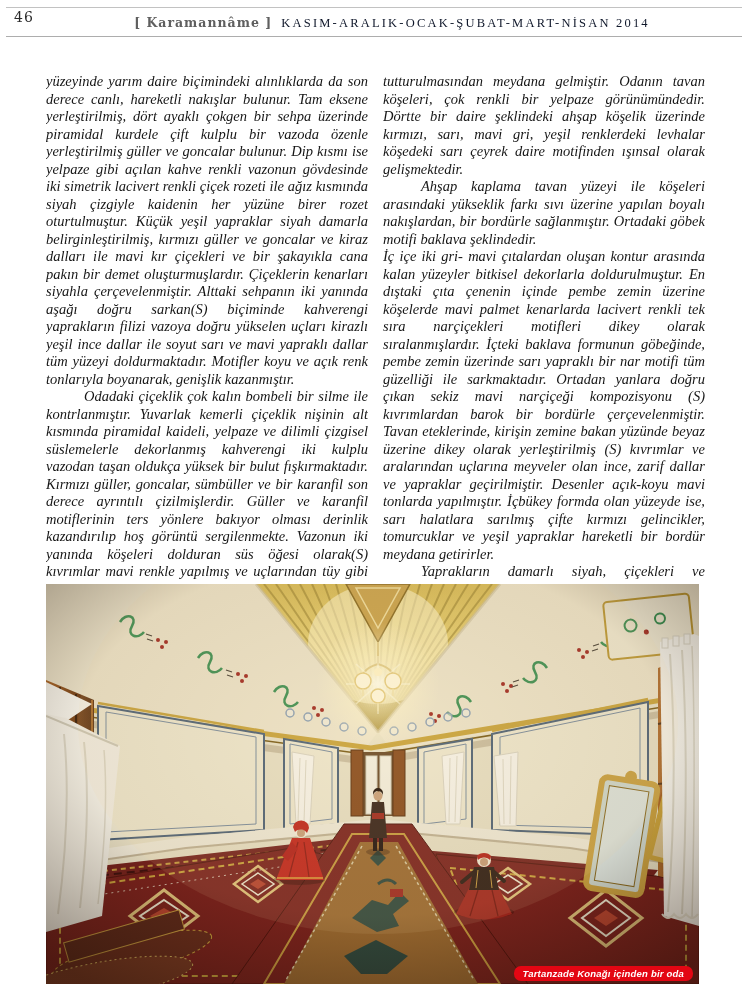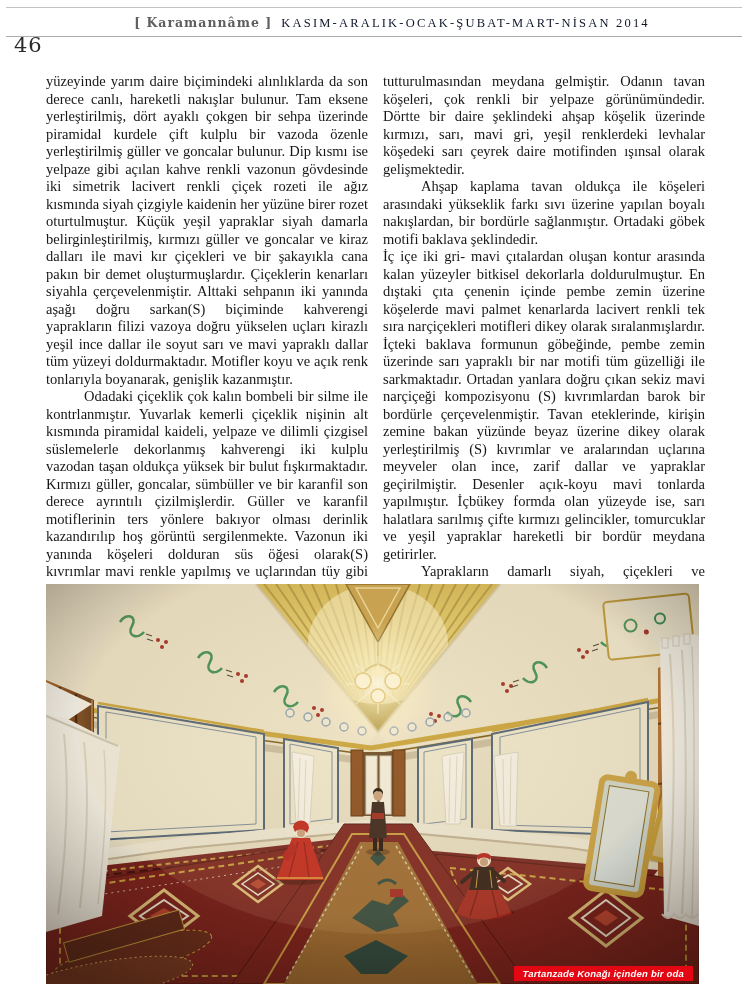--- a/index.html
+++ b/index.html
@@ -2,35 +2,35 @@
 <html><head>
 <meta charset="utf-8">
 <style>
   html,body{margin:0;padding:0;background:#ffffff;}
   .page{position:relative;width:748px;height:984px;background:#ffffff;overflow:hidden;
         font-family:"Liberation Serif", serif;}
   .rule{position:absolute;left:6px;right:6px;height:1px;background:#c2c2c2;}
   .rule-top{top:7px;}
   .rule-bottom{top:36px;background:#adadad;}
   .page-number{position:absolute;top:9px;left:14px;font-family:"DejaVu Serif", serif;
-        font-size:21px;color:#2b2b2b;letter-spacing:1px;margin-top:24px;}
+        font-size:14px;color:#2b2b2b;letter-spacing:1px;}
   .header-center{position:absolute;top:15px;left:0;width:100%;text-align:center;
         font-size:12.5px;white-space:nowrap;}
   .journal{font-family:"DejaVu Serif", serif;font-weight:bold;color:#5f5f5f;letter-spacing:1px;margin-left:36px;}
   .issue{font-family:"Liberation Serif", serif;color:#0f172a;letter-spacing:2.2px;margin-left:6px;}
-  .columns{position:absolute;left:46px;top:73px;width:659px;height:512px;display:flex;gap:15px;}
+  .columns{position:absolute;left:46px;top:73px;width:659px;height:512px;display:flex;gap:15px;font-style:italic;}
   .col{width:323px;text-align:justify;font-size:14.5px;line-height:17.5px;color:#161616;
         hyphens:none;overflow:hidden;}
   .col p{margin:0;}
   .col p.indent{text-indent:38px;}
   .col p.stretch{text-align-last:justify;}
   .photo{position:absolute;left:46px;top:584px;width:653px;height:400px;margin:0;overflow:hidden;}
   .photo svg{display:block;}
   .photo-caption{position:absolute;right:6px;bottom:3px;background:#e30613;color:#ffffff;
-        font:italic bold 9.5px/15px "Liberation Sans", sans-serif;padding:0 9px;letter-spacing:.2px;}
+        font:italic bold 9.5px/15px "Liberation Sans", sans-serif;padding:0 9px;letter-spacing:.2px;border-radius:7px;}
 </style>
 </head>
 <body>
 
 <div class="page">
 
   <div class="rule rule-top"></div>
   <div class="page-number">46</div>
   <div class="header-center">
     <span class="journal">[ Karamannâme ]</span>
@@ -38,21 +38,21 @@
   </div>
   <div class="rule rule-bottom"></div>
 
   <div class="columns">
     <div class="col">
       <p class="para">yüzeyinde yarım daire biçimindeki alınlıklarda da son derece canlı, hareketli nakışlar bulunur. Tam eksene yerleştirilmiş, dört ayaklı çokgen bir sehpa üzerinde piramidal kurdele çift kulplu bir vazoda özenle yerleştirilmiş güller ve goncalar bulunur. Dip kısmı ise yelpaze gibi açılan kahve renkli vazonun gövdesinde iki simetrik lacivert renkli çiçek rozeti ile ağız kısmında siyah çizgiyle kaidenin her yüzüne birer rozet oturtulmuştur. Küçük yeşil yapraklar siyah damarla belirginleştirilmiş, kırmızı güller ve goncalar ve kiraz dalları ile mavi kır çiçekleri ve bir şakayıkla cana pakın bir demet oluşturmuşlardır. Çiçeklerin kenarları siyahla çerçevelenmiştir. Alttaki sehpanın iki yanında aşağı doğru sarkan(S) biçiminde kahverengi yaprakların filizi vazoya doğru yükselen uçları kirazlı yeşil ince dallar ile soyut sarı ve mavi yapraklı dallar tüm yüzeyi doldurmaktadır. Motifler koyu ve açık renk tonlarıyla boyanarak, genişlik kazanmıştır.</p>
       <p class="para indent stretch">Odadaki çiçeklik çok kalın bombeli bir silme ile kontrlanmıştır. Yuvarlak kemerli çiçeklik nişinin alt kısmında piramidal kaideli, yelpaze ve dilimli çizgisel süslemelerle dekorlanmış kahverengi iki kulplu vazodan taşan oldukça yüksek bir bulut fışkırmaktadır. Kırmızı güller, goncalar, sümbüller ve bir karanfil son derece ayrıntılı çizilmişlerdir. Güller ve karanfil motiflerinin ters yönlere bakıyor olması derinlik kazandırılıp hoş görüntü sergilenmekte. Vazonun iki yanında köşeleri dolduran süs öğesi olarak(S) kıvrımlar mavi renkle yapılmış ve uçlarından tüy gibi ince dallar çıkarılmıştır. Nişin tepesinde ise, iki yana simetrik açılmış, mavi tonlarda fistolu perde motifi yer alır. Gelin evin (kuzey doğu oda)tavan zemini sarı renkli ahşap levhaların gri çıtalarla birbirine</p>
     </div>
     <div class="col">
       <p class="para">tutturulmasından meydana gelmiştir. Odanın tavan köşeleri, çok renkli bir yelpaze görünümündedir. Dörtte bir daire şeklindeki ahşap köşelik üzerinde kırmızı, sarı, mavi gri, yeşil renklerdeki levhalar köşedeki sarı çeyrek daire motifinden ışınsal olarak gelişmektedir.</p>
-      <p class="para indent">Ahşap kaplama tavan oldukça ile köşeleri arasındaki yükseklik farkı sıvı üzerine yapılan boyalı nakışlardan, bir bordürle sağlanmıştır. Ortadaki göbek motifi baklava şeklindedir.</p>
+      <p class="para indent">Ahşap kaplama tavan yüzeyi ile köşeleri arasındaki yükseklik farkı sıvı üzerine yapılan boyalı nakışlardan, bir bordürle sağlanmıştır. Ortadaki göbek motifi baklava şeklindedir.</p>
       <p class="para">İç içe iki gri- mavi çıtalardan oluşan kontur arasında kalan yüzeyler bitkisel dekorlarla doldurulmuştur. En dıştaki çıta çenenin içinde pembe zemin üzerine köşelerde mavi palmet kenarlarda lacivert renkli tek sıra narçiçekleri motifleri dikey olarak sıralanmışlardır. İçteki baklava formunun göbeğinde, pembe zemin üzerinde sarı yapraklı bir nar motifi tüm güzelliği ile sarkmaktadır. Ortadan yanlara doğru çıkan sekiz mavi narçiçeği kompozisyonu (S) kıvrımlardan barok bir bordürle çerçevelenmiştir. Tavan eteklerinde, kirişin zemine bakan yüzünde beyaz üzerine dikey olarak yerleştirilmiş (S) kıvrımlar ve aralarından uçlarına meyveler olan ince, zarif dallar ve yapraklar geçirilmiştir. Desenler açık-koyu mavi tonlarda yapılmıştır. İçbükey formda olan yüzeyde ise, sarı halatlara sarılmış çifte kırmızı gelincikler, tomurcuklar ve yeşil yapraklar hareketli bir bordür meydana getirirler.</p>
       <p class="para indent stretch">Yaprakların damarlı siyah, çiçekleri ve tohumları sarı renklidir. Ahşap tavan kaplamasının kenarlarında da bitkisel nakışlı kuşaklar bulunur. Yine beyaz zemin üzerine dikey sıralanmış uçlarında çift taraflı yapraklar ve zambaklar oturtulmuş yeşil dallar mevcuttur. Burada çiçekler ve</p>
     </div>
   </div>
 
   <figure class="photo">
     <svg width="653" height="400" viewBox="0 0 653 400" xmlns="http://www.w3.org/2000/svg">
       <defs>
         <linearGradient id="gold" x1="0" y1="0" x2="0" y2="1">
           <stop offset="0" stop-color="#d8ba55"></stop>

